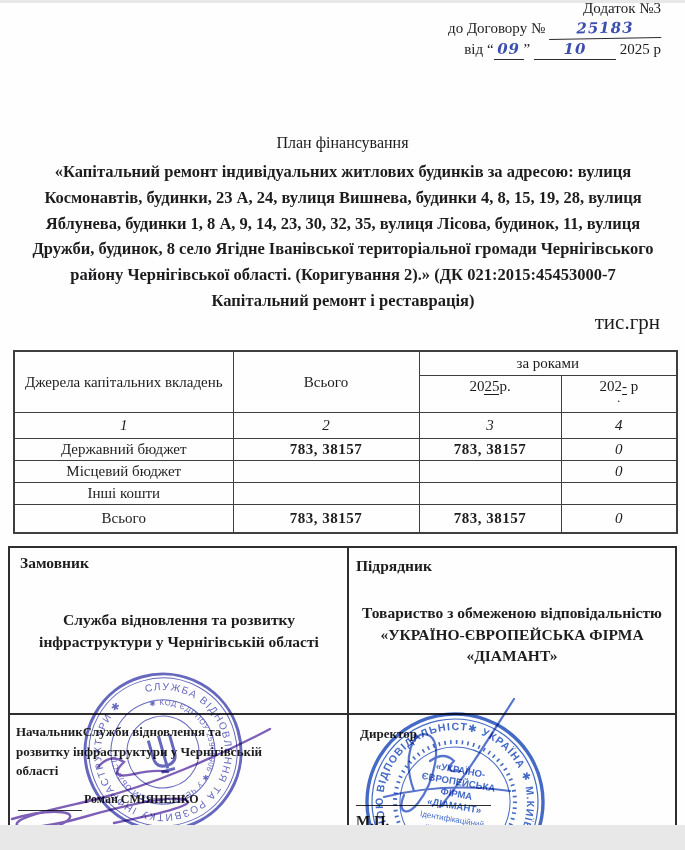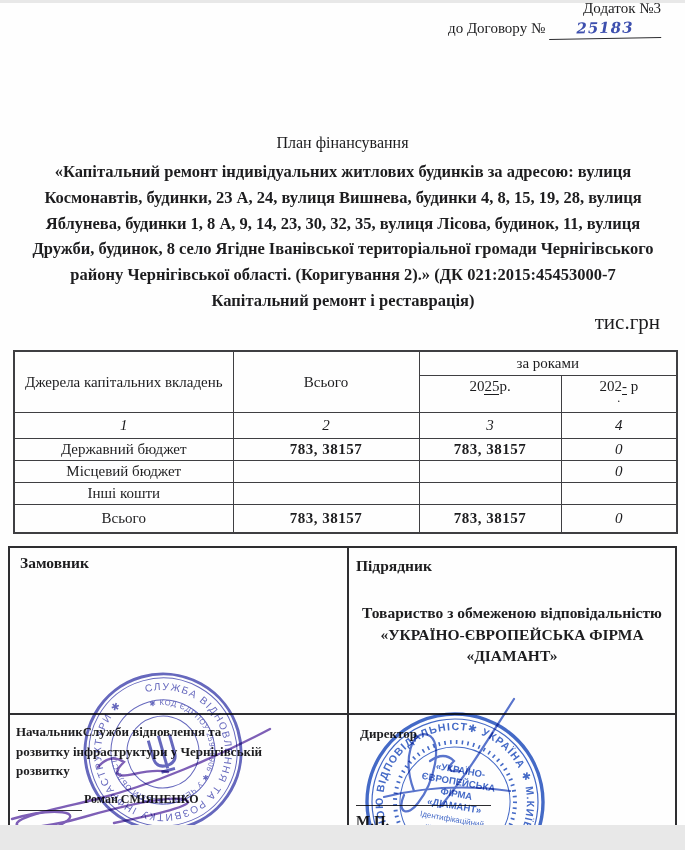--- a/index.html
+++ b/index.html
@@ -57,20 +57,25 @@
 <body>
 
 <div class="page">
 
   <div class="annex-block">
     <div>Додаток №3</div>
     <div>
       <span>до Договору №</span>
       <span class="u-line u-num hand">25183</span>
     </div>
+    <div>
+      <span>від “</span><span class="u-line u-day hand">09</span><span>”</span>
+      <span class="u-line u-month hand">10</span>
+      <span>2025 р</span>
+    </div>
   </div>
 
   <div class="doc-heading">План фінансування</div>
   <p class="doc-title">«Капітальний ремонт індивідуальних житлових будинків за адресою: вулиця Космонавтів, будинки, 23 А, 24, вулиця Вишнева, будинки 4, 8, 15, 19, 28, вулиця Яблунева, будинки 1, 8 А, 9, 14, 23, 30, 32, 35, вулиця Лісова, будинок, 11, вулиця Дружби, будинок, 8 село Ягідне Іванівської територіальної громади Чернігівського району Чернігівської області. (Коригування 2).» (ДК 021:2015:45453000-7 Капітальний ремонт і реставрація)</p>
   <div class="units">тис.грн</div>
 
   <table class="fin">
     <colgroup>
         <col style="width:219px">
         <col style="width:186px">
@@ -119,36 +124,40 @@
     </tr>
   </tbody>
     </table>
 
   <div class="parties">
     <div class="vdiv"></div>
     <div class="hdiv"></div>
 
     <div class="cell" style="left:10px;top:6px;width:318px;">
       <div class="role">Замовник</div>
+      <div class="org" style="margin-top:37px;">
+        <span>Служба відновлення та розвитку</span><br>
+        <span>інфраструктури у Чернігівській області</span>
+      </div>
     </div>
 
     <div class="cell" style="left:346px;top:9px;width:312px;">
       <div class="role">Підрядник</div>
       <div class="org" style="margin-top:27px;">
         <span>Товариство з обмеженою відповідальністю</span><br>
         <span>«УКРАЇНО-ЄВРОПЕЙСЬКА ФІРМА</span><br>
         <span>«ДІАМАНТ»</span>
       </div>
     </div>
 
     <div class="cell" style="left:4px;top:167px;width:330px;height:143px;">
       <div class="signer-title" style="margin:7px 0 0 2px;">
         <span>НачальникСлужби відновлення та</span><br>
         <span>розвитку інфраструктури у Чернігівській</span><br>
-        <span>розвитку</span>
+        <span>області</span>
       </div>
       <div class="sig-line" style="left:4px;top:95px;width:64px;"></div>
       <div class="signer-name" style="position:absolute;left:70px;top:77px;">Роман СМІЯНЕНКО</div>
       <div class="mp" style="position:absolute;left:2px;top:108px;">М.П.</div>
     </div>
 
     <div class="cell" style="left:340px;top:167px;width:325px;height:143px;">
       <div class="signer-title" style="margin:9px 0 0 10px;">Директор</div>
       <div class="sig-line" style="left:6px;top:90px;width:135px;"></div>
       <div class="mp" style="position:absolute;left:6px;top:98px;font-weight:bold;">М.П.</div>

